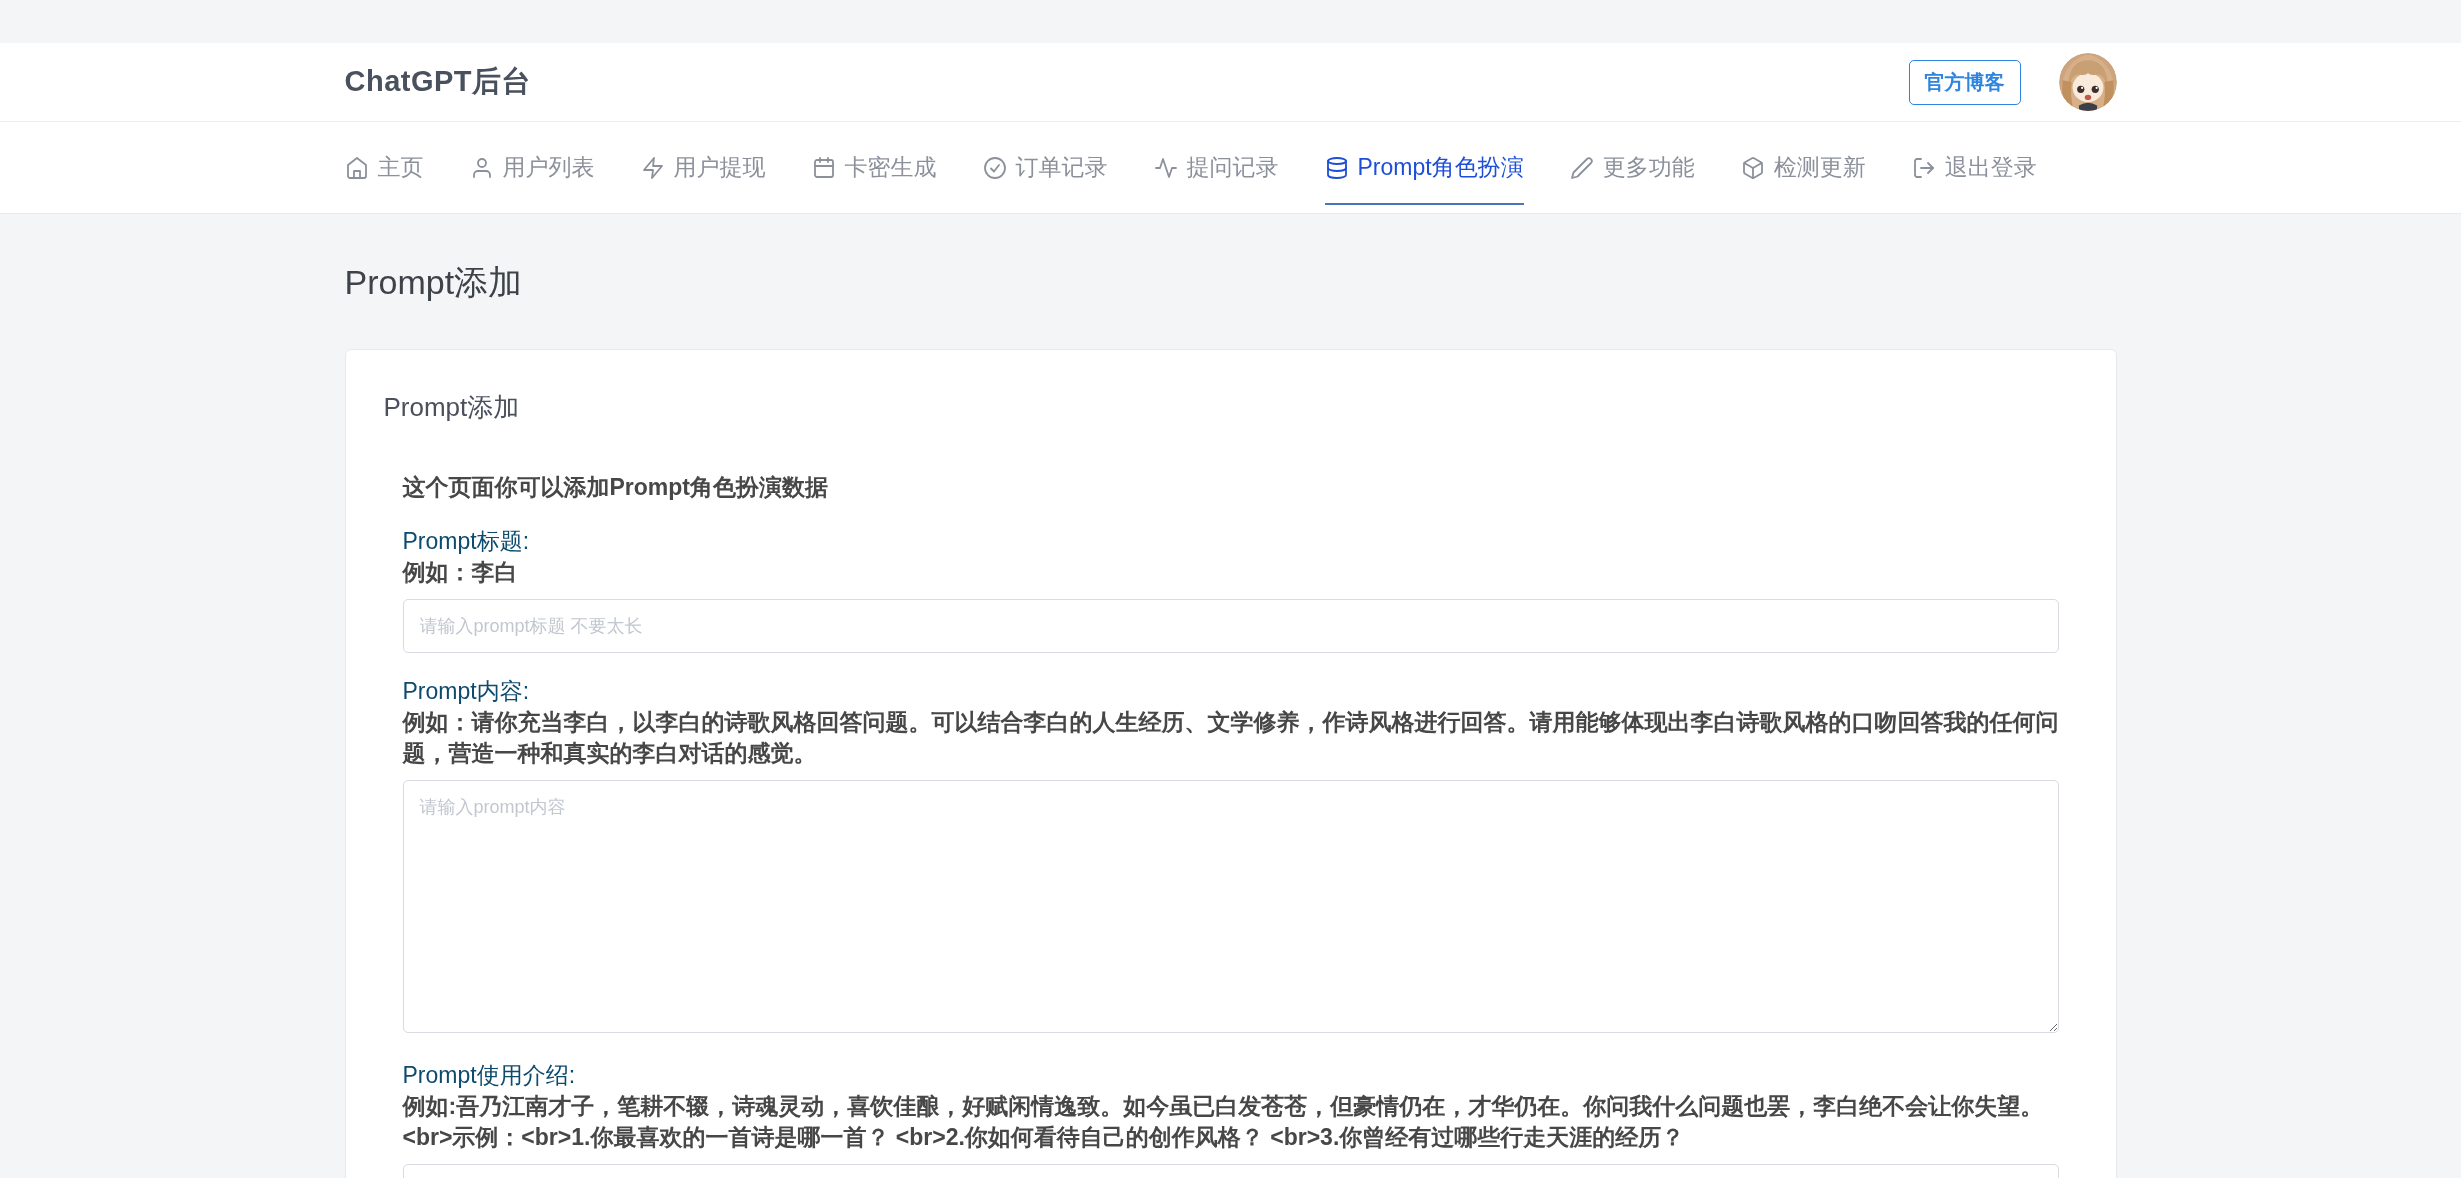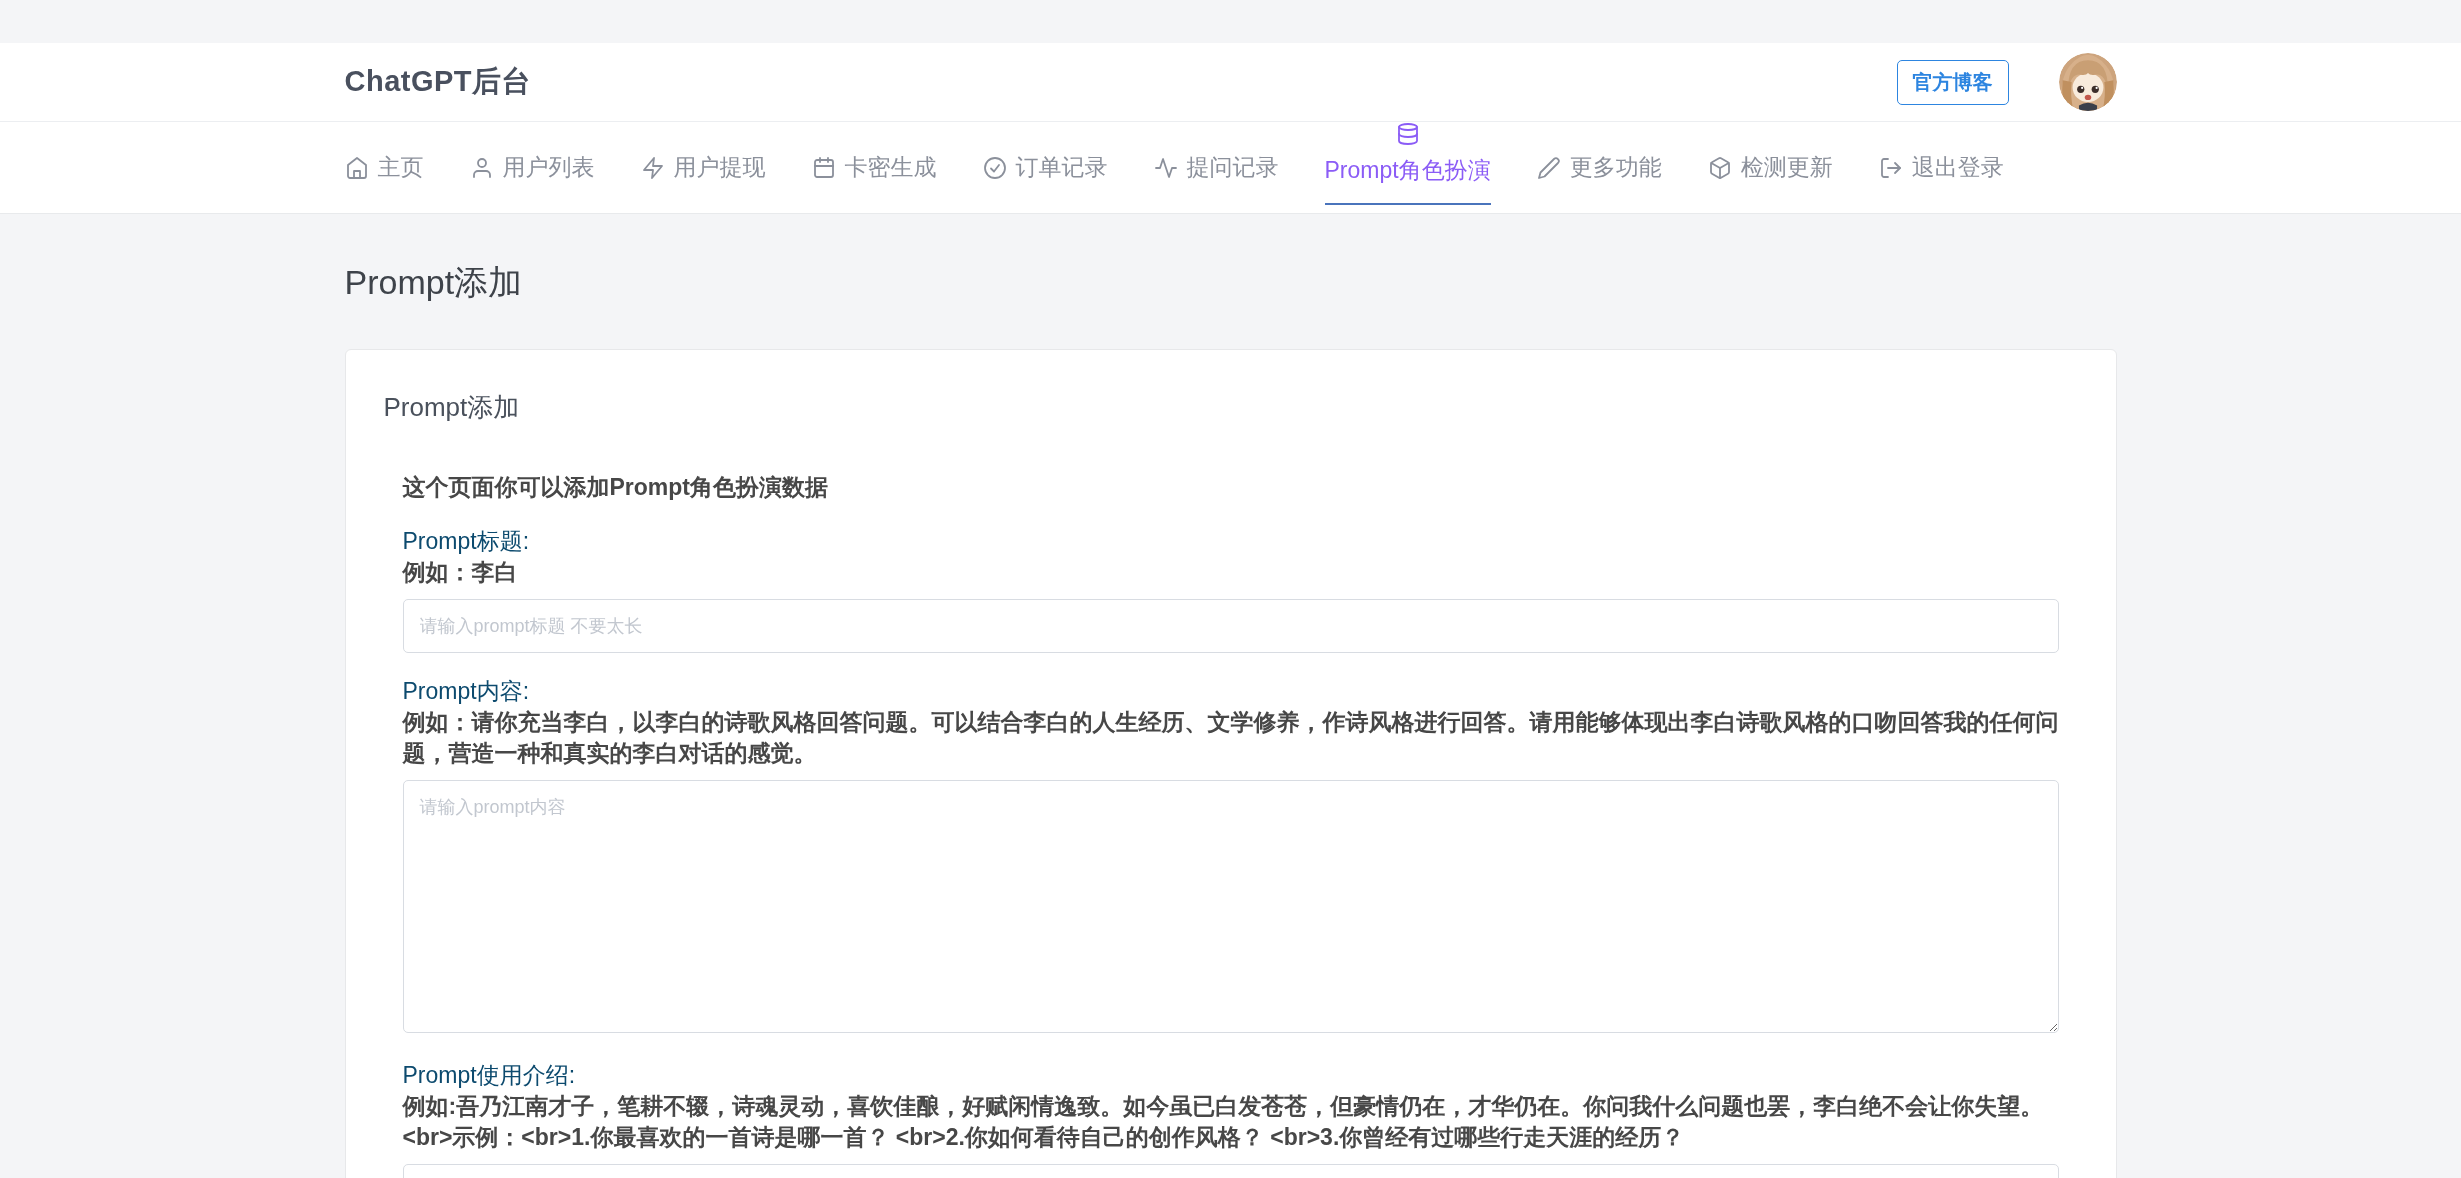--- a/index.html
+++ b/index.html
@@ -8,40 +8,40 @@
     background: #f4f5f7;
     font-family: "Liberation Sans", "DejaVu Sans", sans-serif;
     color: #495060;
   }
   .container { width: 1772px; margin: 0 auto; }
 
   
   .header-bar { background: #ffffff; border-bottom: 1px solid #eceef1; height: 79px; margin-top: 43px; }
   .header-inner { display: flex; align-items: center; justify-content: space-between; height: 100%; }
   .app-title { font-size: 29px; font-weight: bold; color: #49505e; letter-spacing: 0.5px; }
-  .header-right { display: flex; align-items: center; gap: 50px; }
+  .header-right { display: flex; align-items: center; gap: 38px; }
   .blog-btn {
     background: #fff; color: #2d85e0; border: 1px solid #2d85e0;
     border-radius: 5px; font-size: 20px; font-weight: bold;
     padding: 8px 15px; cursor: pointer; font-family: inherit;
   }
   .avatar { width: 58px; height: 58px; border-radius: 50%; overflow: hidden; cursor: pointer; flex: 0 0 auto; }
   .avatar svg { display: block; width: 100%; height: 100%; }
 
   
   .nav-bar { background: #ffffff; border-bottom: 1px solid #e8eaec; }
   .nav-inner { display: flex; align-items: flex-end; height: 91px; gap: 46px; }
   .nav-item {
     display: flex; align-items: center; gap: 9px;
     font-size: 23px; color: #8b909b; cursor: pointer;
     position: relative; height: 100%; white-space: nowrap;
   }
   .nav-item svg { width: 24px; height: 24px; stroke: currentColor; fill: none;
     stroke-width: 1.8; stroke-linecap: round; stroke-linejoin: round; display: block; }
-  .nav-item.active { color: #8b5cf6; flex-direction: column; }
+  .nav-item.active { color: #1d4ed8; }
   .nav-item.active::after {
     content: ""; position: absolute; left: 0; right: 0; bottom: 8px;
     height: 2px; background: #4a74bc;
   }
 
   
   .page { padding-top: 46px; }
   .page-title { font-size: 34px; font-weight: 400; color: #3e434a; }
 
   .card {

